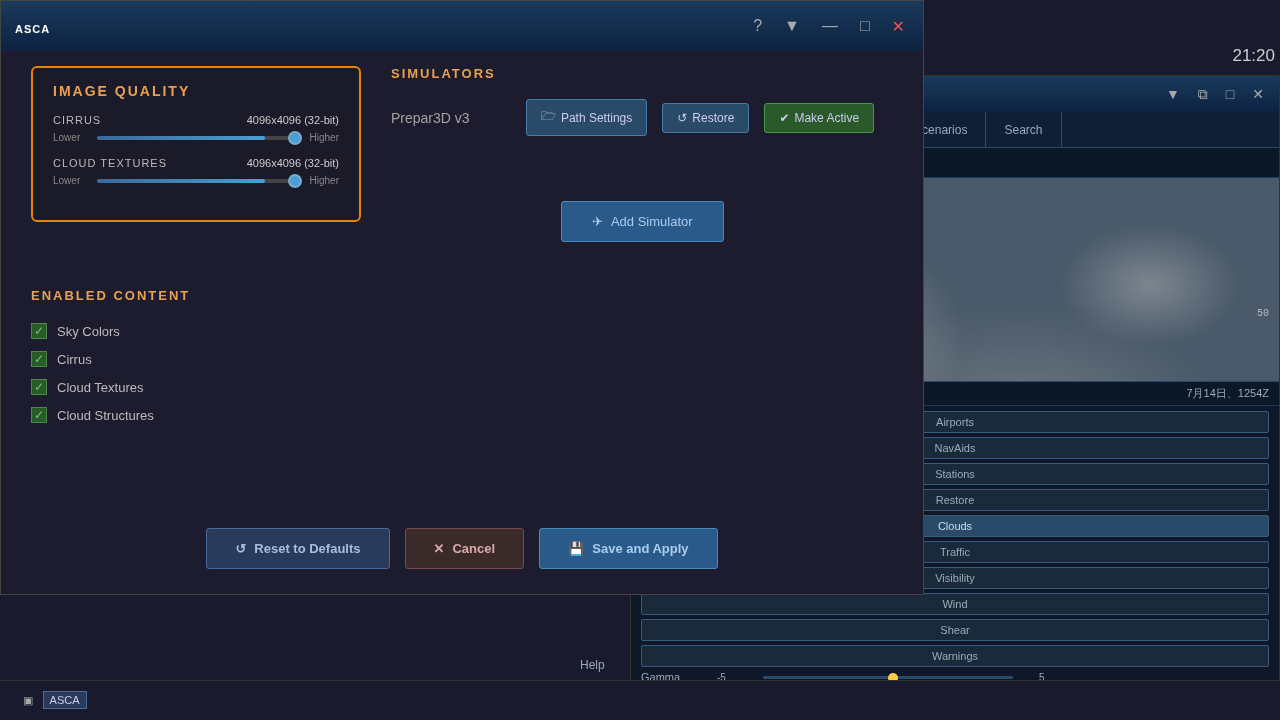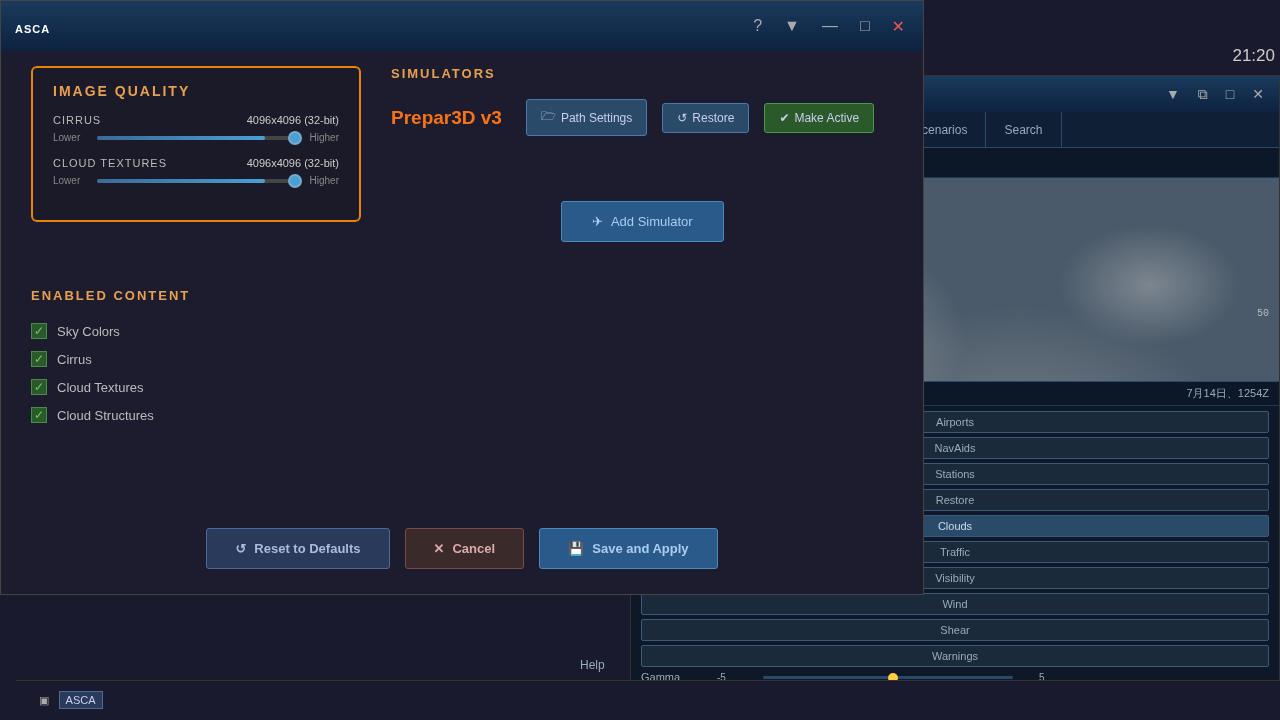--- a/index.html
+++ b/index.html
@@ -165,23 +165,23 @@
       margin-bottom: 18px;
     }
 
     #simulator-row {
       display: flex;
       align-items: center;
       gap: 15px;
     }
 
     #sim-name {
-      color: #f97316;
-      font-size: 19px;
-      font-weight: bold;
+      color: #a3a3a3;
+      font-size: 14px;
+      font-weight: normal;
       width: 120px;
     }
 
     .sim-button {
       background: #2a4a6a;
       border: 1px solid #4a7aaa;
       color: #cce;
       padding: 7px 14px;
       font-size: 12px;
       cursor: pointer;
@@ -526,21 +526,21 @@
 
     .fs-tick-label {
       color: #6a8aaa;
       font-size: 9px;
     }
 
     
     #taskbar {
       position: absolute;
       bottom: 0;
-      left: 16px;
+      left: 0;
       right: 0;
       height: 40px;
       background: #1a1a2e;
       border-top: 1px solid #333;
       display: flex;
       align-items: center;
       padding: 0 18px;
       z-index: 100;
     }
 

